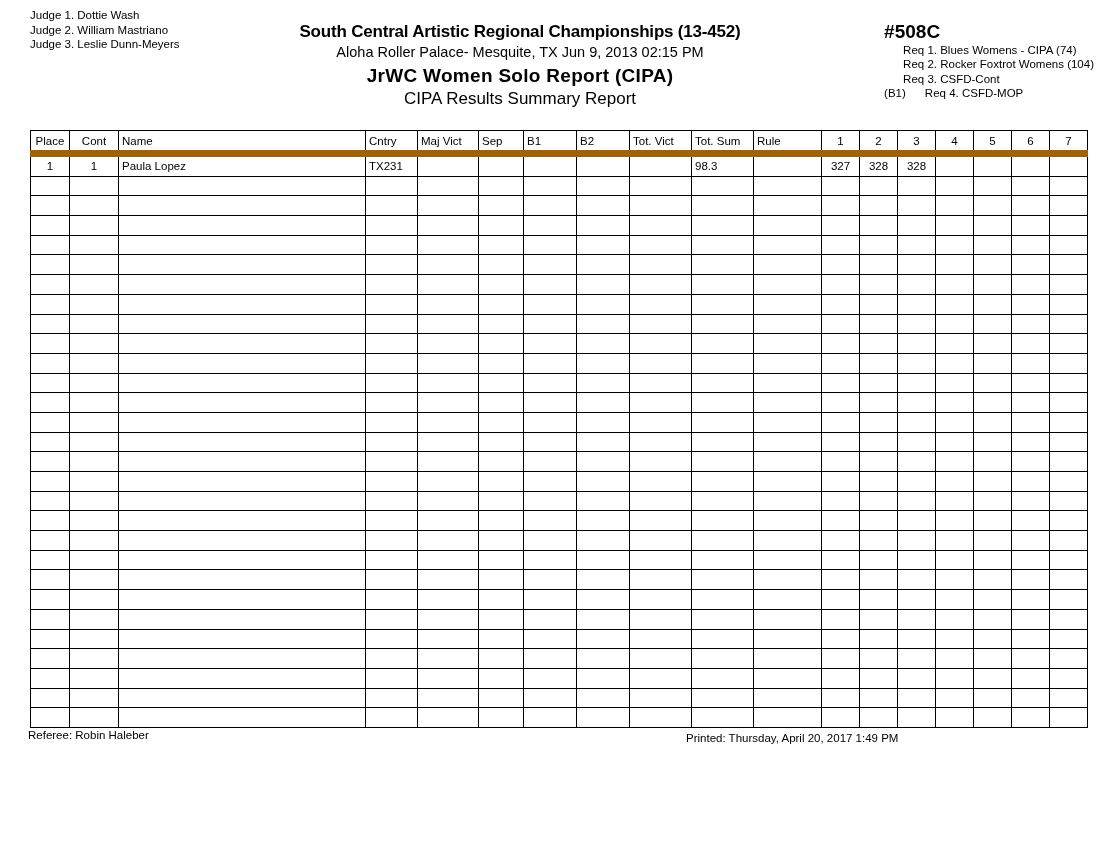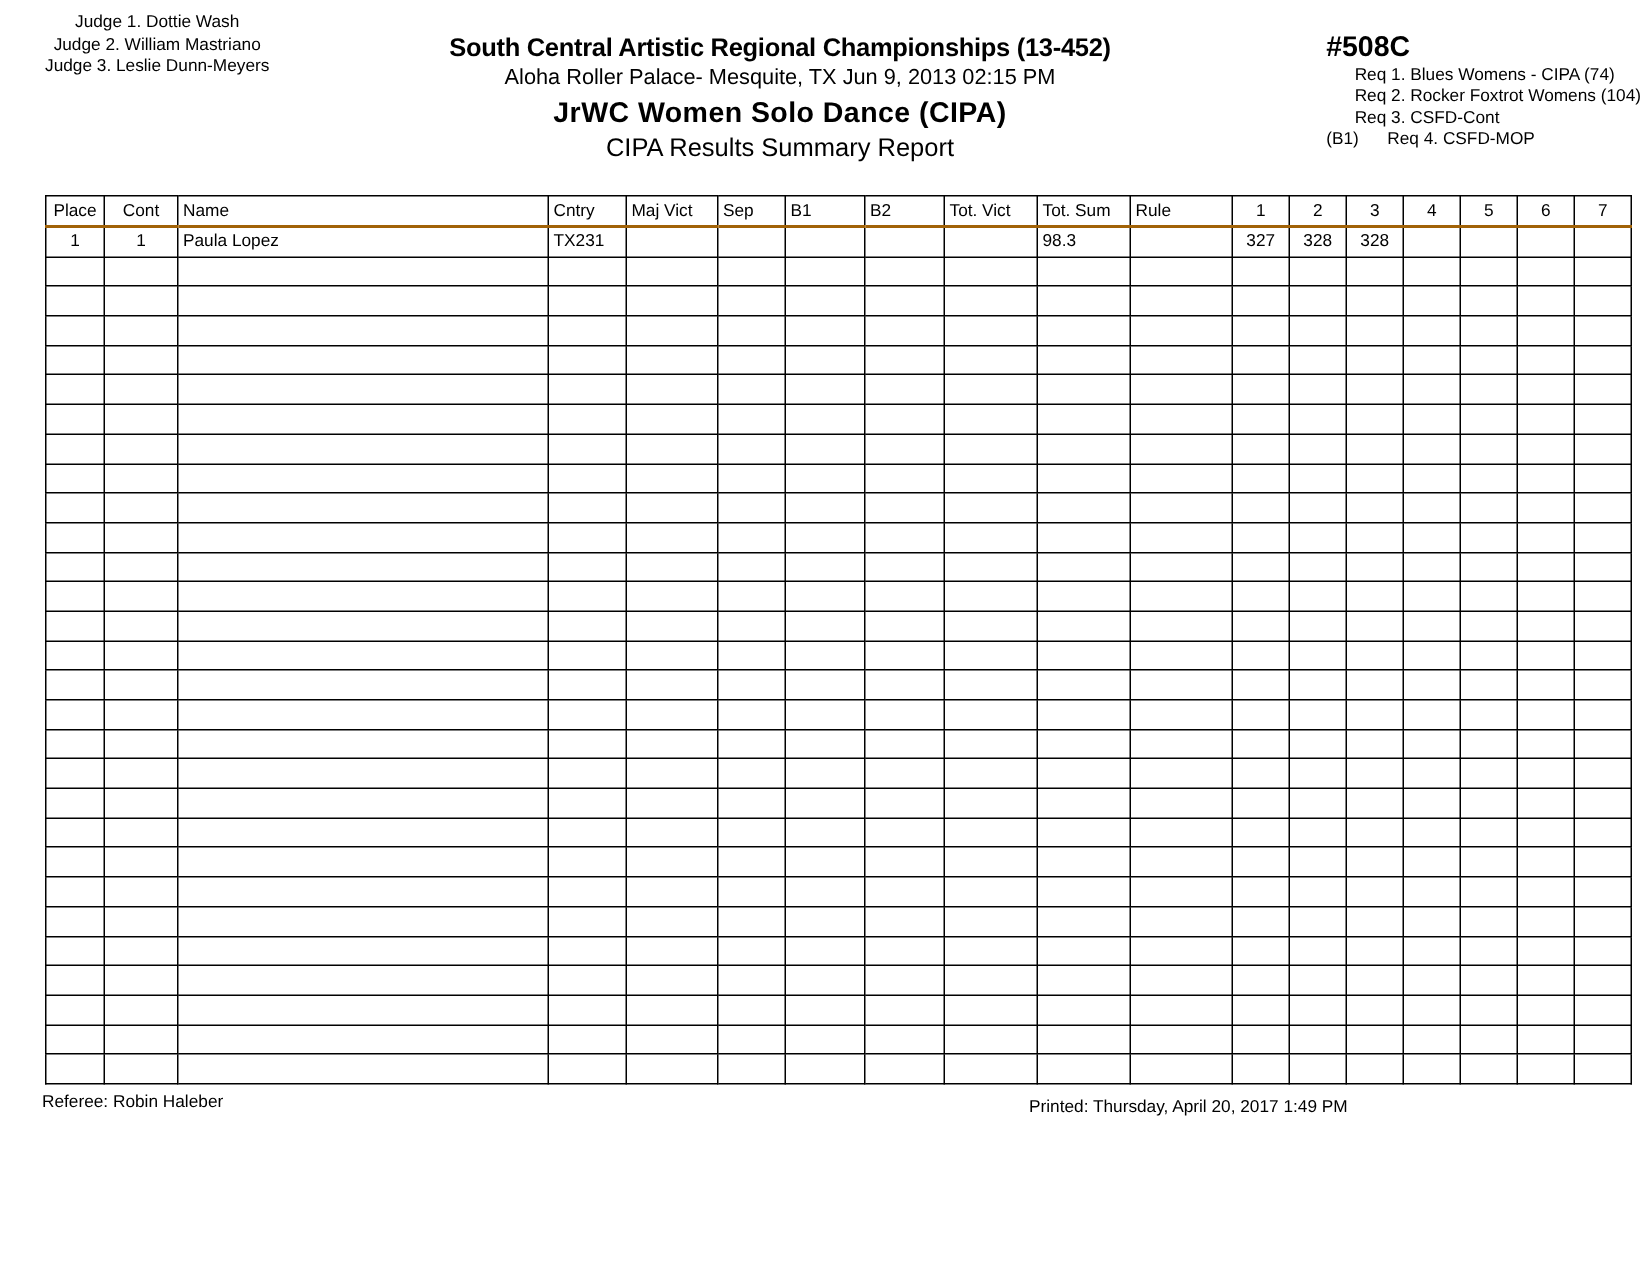--- a/index.html
+++ b/index.html
@@ -17,21 +17,20 @@
   }
 
   
   .judges {
     position: absolute;
     left: 30px;
     top: 8px;
     font-size: 11.5px;
     line-height: 14.5px;
     white-space: nowrap;
-    text-align: center;
   }
 
   
   .title-block {
     position: absolute;
     left: 240px;
     top: 22px;
     width: 560px;
     text-align: center;
   }
@@ -94,21 +93,21 @@
     padding: 0 0 0 3px;
     font-size: 11.5px;
     font-weight: normal;
     text-align: left;
     vertical-align: middle;
     overflow: hidden;
     white-space: nowrap;
   }
   .results-table thead th {
     height: 19px;
-    border-bottom: 2px solid #a16207;
+    border-bottom: 7px solid #a16207;
   }
   .results-table tbody tr:first-child td {
     border-top: none;
   }
   td.c, th.c { text-align: center; padding-left: 0; }
 
   
   .footer-left {
     position: absolute;
     left: 28px;
@@ -131,21 +130,21 @@
 
 <div class="judges">
     <div class="judge-line">Judge  1.  Dottie Wash</div>
     <div class="judge-line">Judge  2.  William  Mastriano</div>
     <div class="judge-line">Judge  3.  Leslie Dunn-Meyers</div>
   </div>
 
 <div class="title-block">
   <div class="title-main">South Central Artistic Regional Championships (13-452)</div>
   <div class="title-venue">Aloha Roller Palace- Mesquite, TX  Jun 9, 2013  02:15 PM</div>
-  <div class="title-event">JrWC Women Solo Dance (CIPA)</div>
+  <div class="title-event">JrWC Women Solo Report (CIPA)</div>
   <div class="title-report">CIPA Results Summary Report</div>
 </div>
 
 <div class="right-block">
   <div class="event-number">#508C</div>
   <div>
       <div class="req-line"><span class="req-prefix"></span><span>Req  1.  Blues Womens - CIPA (74)</span></div>
       <div class="req-line"><span class="req-prefix"></span><span>Req  2.  Rocker Foxtrot Womens (104)</span></div>
       <div class="req-line"><span class="req-prefix"></span><span>Req  3.  CSFD-Cont</span></div>
       <div class="req-line"><span class="req-prefix">(B1)</span><span>Req  4.  CSFD-MOP</span></div>

